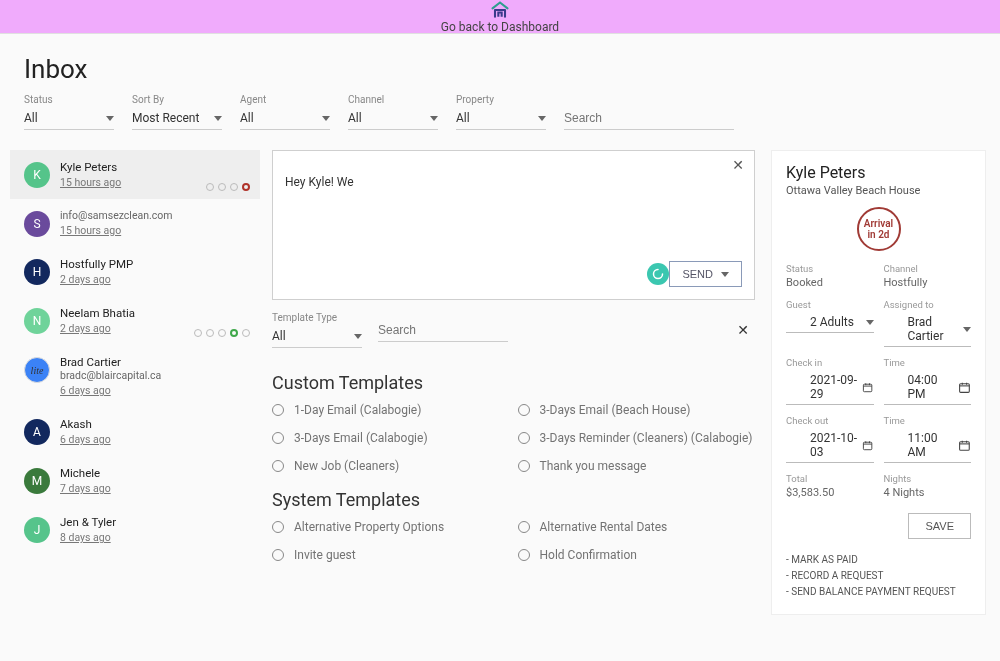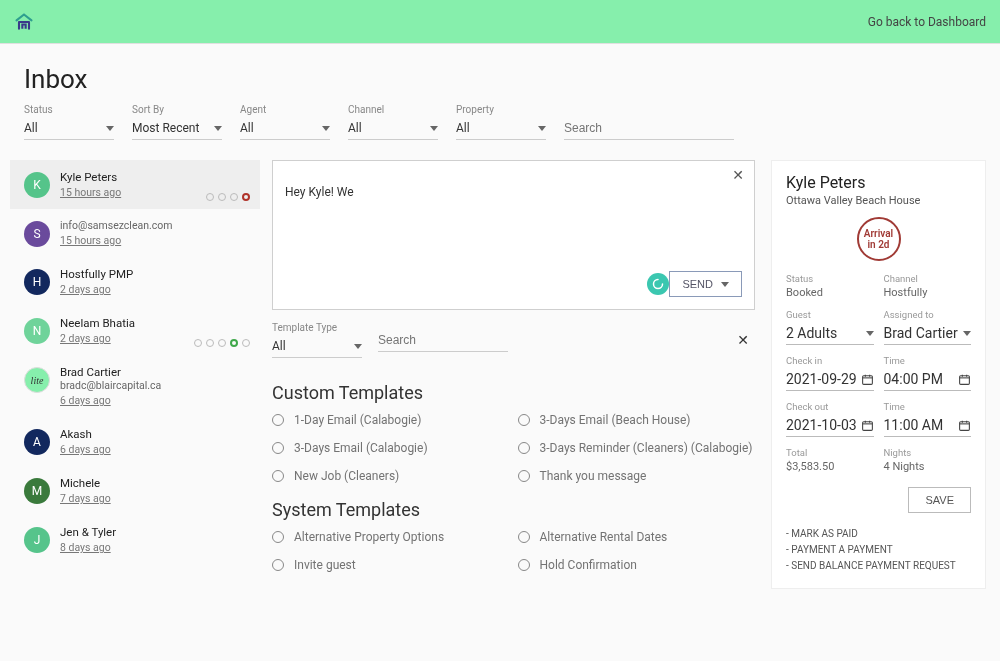--- a/index.html
+++ b/index.html
@@ -1,35 +1,35 @@
 <!DOCTYPE html>
 <html><head>
 <meta charset="utf-8">
 <style>
   * { box-sizing: border-box; margin: 0; padding: 0; }
   body { font-family: -apple-system, BlinkMacSystemFont, "Segoe UI", Roboto, Arial, sans-serif; font-size: 12px; color: #333; background: #fafafa; width: 1000px; height: 661px; overflow: hidden; }
-  .topbar { height: 44px; display: flex; align-items: center; justify-content: space-between; padding: 0 14px; border-bottom: 1px solid #e0e0e0; background: #86efac; }
+  .topbar { height: 34px; display: flex; align-items: center; justify-content: space-between; padding: 0 14px; border-bottom: 1px solid #e0e0e0; background: #f0abfc; flex-direction: column; }
   .logo { display: flex; align-items: center; }
   .logo svg { width: 20px; height: 20px; }
   .back-link { color: #444; font-size: 12px; cursor: pointer; }
   .page-title { font-size: 26px; font-weight: 400; color: #222; padding: 20px 24px 10px 24px; }
   .filters { display: flex; gap: 18px; padding: 0 24px 20px 24px; align-items: flex-end; }
   .filter { display: flex; flex-direction: column; gap: 2px; }
   .filter-label { font-size: 10px; color: #888; }
   .select-like { border: none; border-bottom: 1px solid #ccc; background: transparent; font-size: 12px; color: #333; padding: 4px 0; display: flex; align-items: center; justify-content: space-between; gap: 4px; cursor: pointer; }
   .select-like.w-90 { width: 90px; }
   .triangle-down::after { content: ""; display: inline-block; border-left: 4px solid transparent; border-right: 4px solid transparent; border-top: 5px solid #666; margin-left: 4px; }
   .search-input { border: none; border-bottom: 1px solid #ccc; background: transparent; font-size: 12px; color: #333; width: 170px; padding: 4px 0; outline: none; }
 
   .main-row { display: flex; padding: 0 14px 0 0; gap: 12px; }
   .threads { width: 250px; margin-left: 10px; }
   .thread { display: flex; gap: 10px; padding: 10px 10px 10px 14px; position: relative; }
   .thread.selected { background: #eeeeee; }
   .avatar { width: 26px; height: 26px; border-radius: 50%; display: flex; align-items: center; justify-content: center; color: #fff; font-size: 12px; flex-shrink: 0; margin-top: 2px; }
-  .avatar-img { background: #86efac; color: #333; border: 1px solid #ddd; font-style: italic; font-family: Georgia, serif; font-size: 10px; }
+  .avatar-img { background: #3b82f6; color: #333; border: 1px solid #ddd; font-style: italic; font-family: Georgia, serif; font-size: 10px; }
   .thread-body { flex: 1; min-width: 0; }
   .thread-title { font-size: 11.5px; color: #222; }
   .thread-sub { font-size: 10.5px; color: #666; word-break: break-all; }
   .thread-time { font-size: 10.5px; color: #777; margin-top: 2px; text-decoration: underline; }
   .dots { position: absolute; right: 10px; bottom: 8px; display: flex; gap: 4px; }
   .dot { width: 8px; height: 8px; border-radius: 50%; border: 1.5px solid #bbb; }
   .dot.red { border-color: #b0332a; border-width: 2px; }
   .dot.green { border-color: #3fa84a; border-width: 2px; }
 
   .center-col { flex: 1; display: flex; flex-direction: column; }
@@ -53,21 +53,21 @@
   .side-panel { width: 215px; background: #fff; border: 1px solid #eee; padding: 12px 14px; margin-left: 4px; font-size: 11px; display: flex; flex-direction: column; }
   .guest-name { font-size: 16px; color: #222; }
   .property-name { font-size: 11px; color: #555; margin-top: 2px; }
   .arrival-badge-wrap { display: flex; justify-content: center; margin: 10px 0 12px 0; position: relative; }
   .arrival-badge { width: 44px; height: 44px; border: 2px solid #a03a35; border-radius: 50%; display: flex; align-items: center; justify-content: center; text-align: center; font-size: 10px; color: #a03a35; font-weight: 600; line-height: 1.1; position: relative; }
   .side-row { display: flex; gap: 10px; margin-bottom: 10px; }
   .side-field { flex: 1; display: flex; flex-direction: column; gap: 2px; }
   .side-label { font-size: 9.5px; color: #999; }
   .side-value { font-size: 11px; color: #666; }
   .side-input { display: flex; align-items: center; justify-content: space-between; border-bottom: 1px solid #bbb; padding: 3px 0; cursor: pointer; }
-  .side-input span { font-size: 14px; color: #333; }
+  .side-input span { font-size: 12px; color: #333; margin-left: 24px; }
   .cal-icon { width: 13px; height: 13px; }
   .save-btn { margin-left: auto; border: 1px solid #bbb; background: #fff; color: #555; font-size: 11px; padding: 6px 16px; cursor: pointer; margin-top: 4px; margin-bottom: 10px; }
   .action-link { font-size: 10px; color: #555; margin: 5px 0; cursor: pointer; }
 </style>
 </head>
 <body>
 
 <div class="topbar">
   <div class="logo">
     <svg viewBox="0 0 24 24">
@@ -359,17 +359,17 @@
       <div class="side-field">
         <span class="side-label">Nights</span>
         <span class="side-value">4 Nights</span>
       </div>
     </div>
 
     <button class="save-btn">SAVE</button>
 
     <div id="side-actions">
         <div class="action-link">- MARK AS PAID</div>
-        <div class="action-link">- PAYMENT A PAYMENT</div>
+        <div class="action-link">- RECORD A REQUEST</div>
         <div class="action-link">- SEND BALANCE PAYMENT REQUEST</div>
       </div>
   </div>
 </div>
 
 </body></html>

